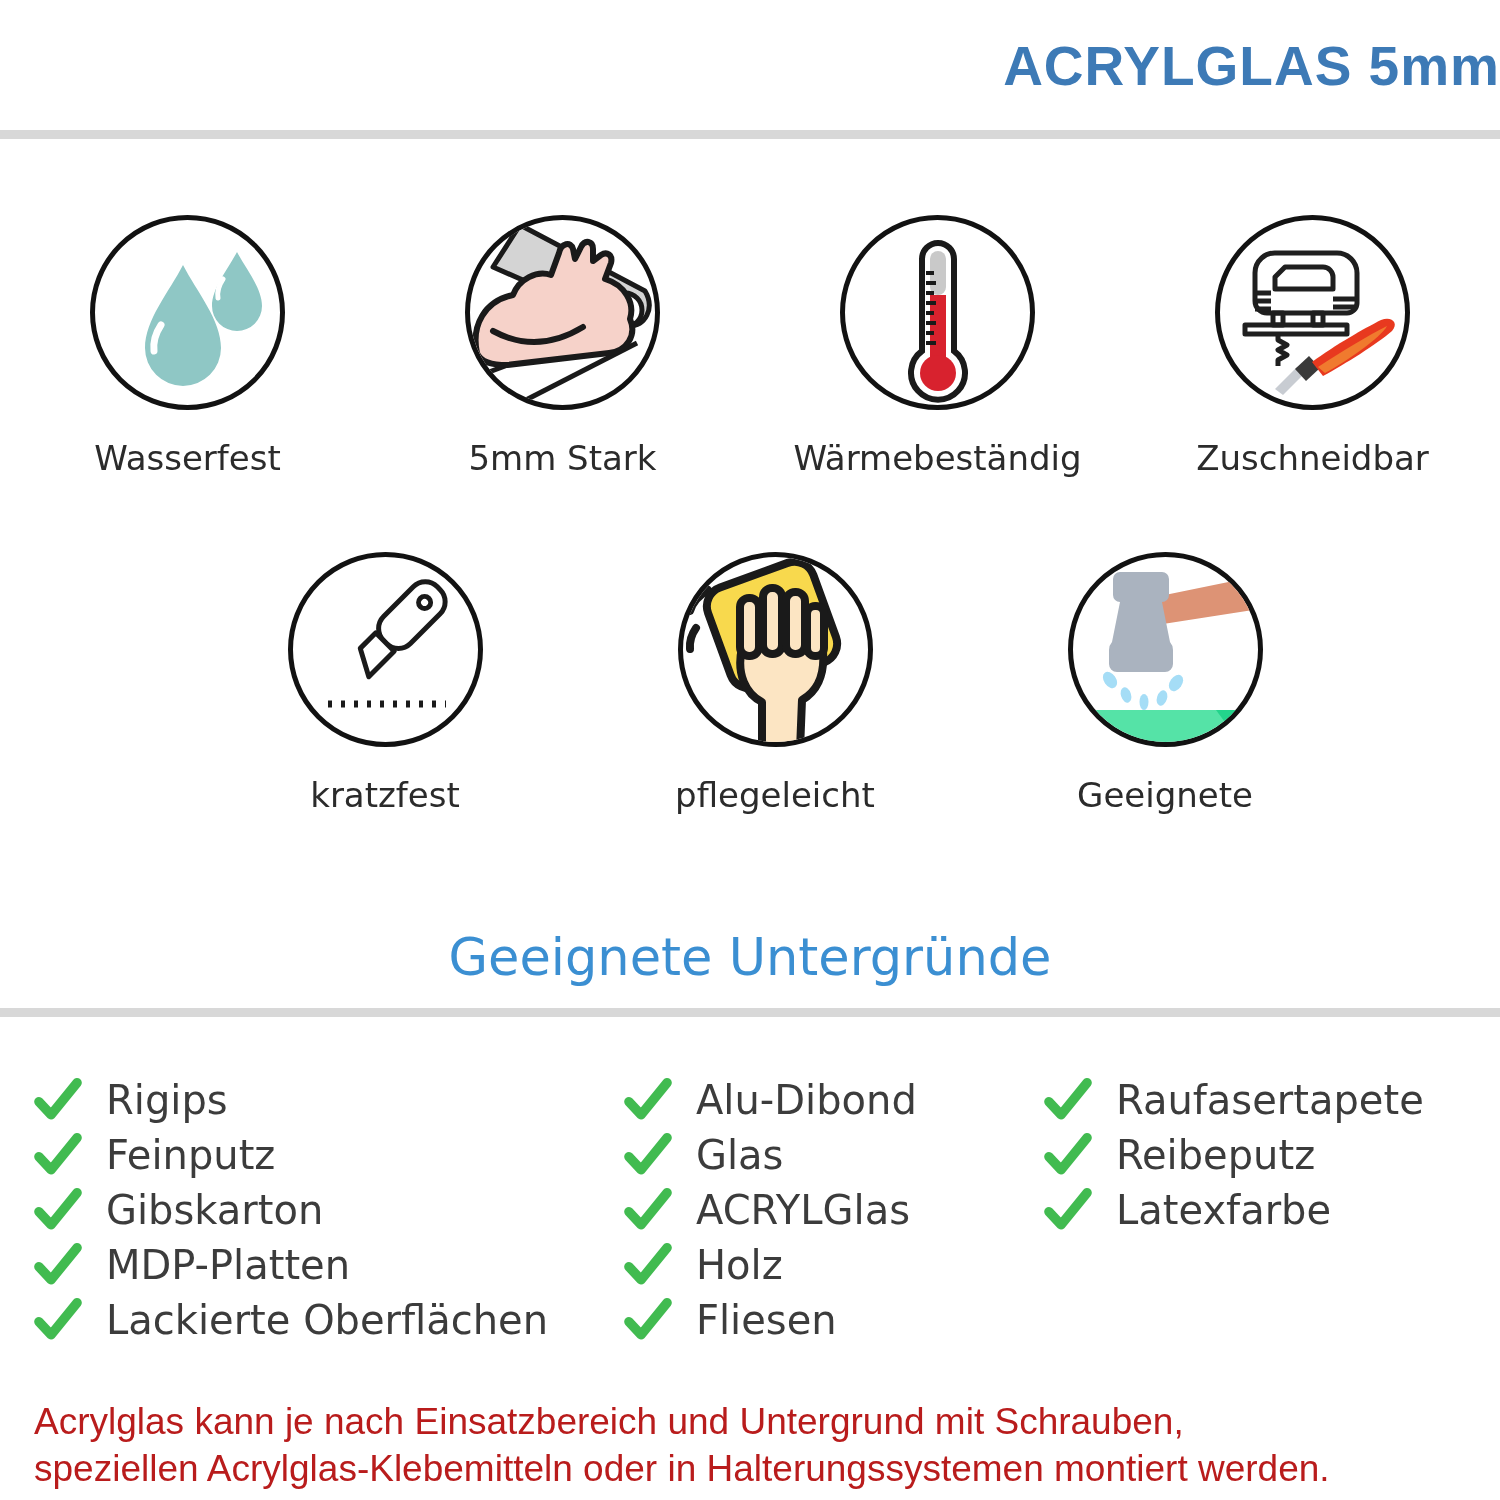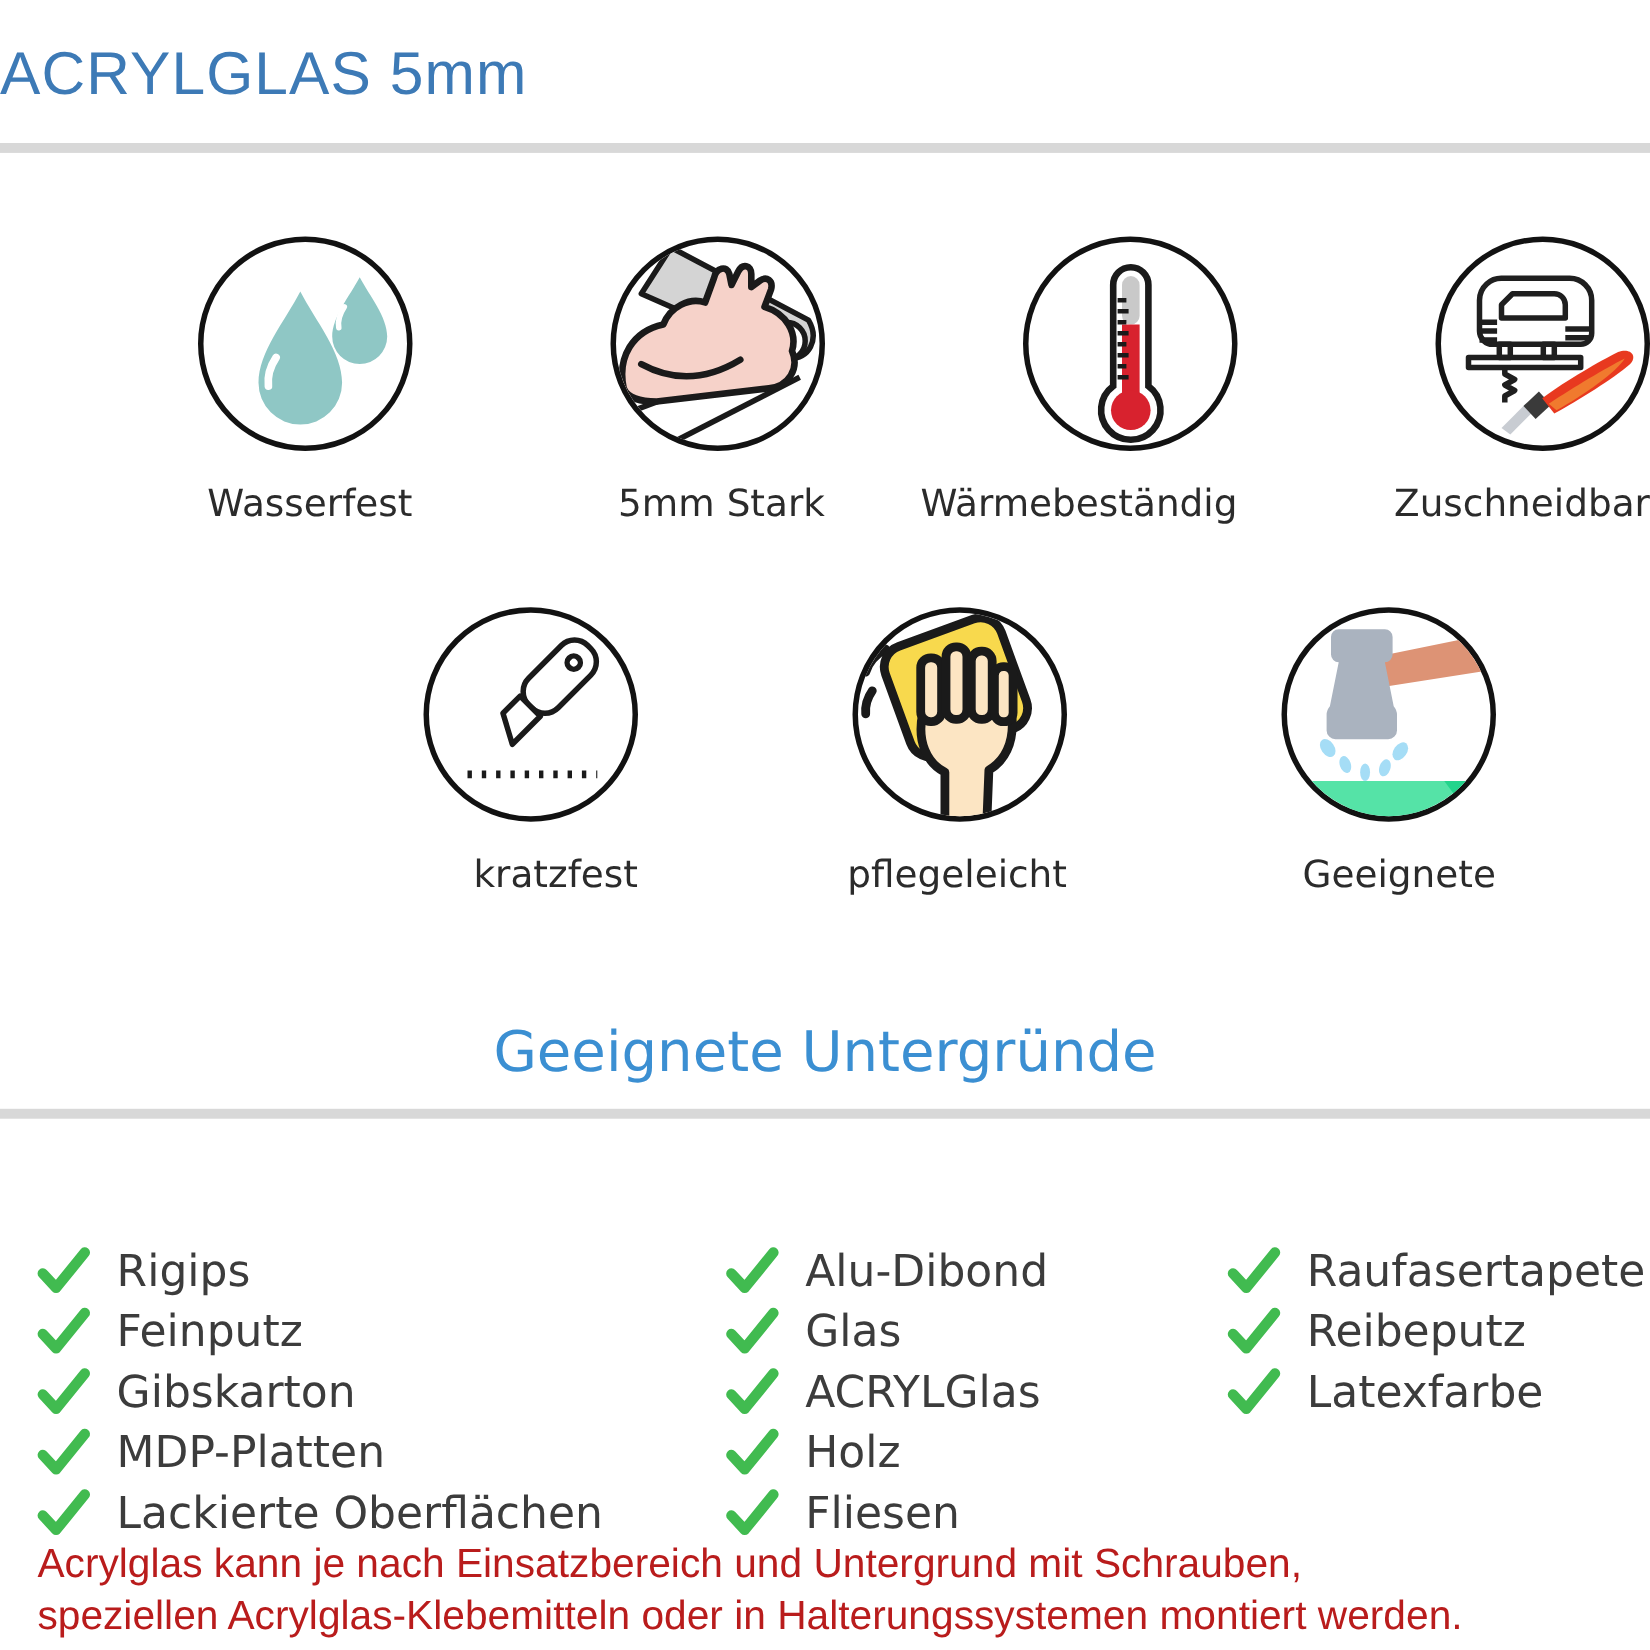--- a/index.html
+++ b/index.html
@@ -1,52 +1,52 @@
 <!DOCTYPE html>
 <html><head>
 <meta charset="utf-8">
 <style>
   html,body{margin:0;padding:0;}
   body{
     width:1500px;height:1500px;position:relative;overflow:hidden;
     background:#ffffff;font-family:"DejaVu Sans", sans-serif;
   }
   .page-title{
-    position:absolute;top:34px;left:0;width:100%;text-align:left;
-    font-family:"Liberation Sans", sans-serif;font-size:55px;font-weight:400;
+    position:absolute;top:34px;left:0;width:100%;text-align:right;
+    font-family:"Liberation Sans", sans-serif;font-size:55px;font-weight:700;
     color:#3d7ab6;letter-spacing:1px;
   }
   .divider{
     position:absolute;left:0;width:100%;height:9px;background:#d8d8d8;
   }
   .divider.one{top:130px;}
   .divider.two{top:1008px;}
 
   .features-row{position:absolute;display:grid;}
   .row-1{top:215px;left:0;width:100%;grid-template-columns:repeat(4,1fr);}
   .row-2{top:552px;left:calc(50% + 25px);transform:translateX(-50%);
          width:1170px;grid-template-columns:repeat(3,1fr);}
-  .feature{display:flex;flex-direction:column;align-items:flex-end;}
+  .feature{display:flex;flex-direction:column;align-items:center;}
   .icon-circle{
     width:195px;height:195px;border:5px solid #121212;border-radius:50%;
     overflow:hidden;background:#fff;box-sizing:border-box;position:relative;
   }
   .icon-circle svg{position:absolute;top:-5px;left:-5px;width:195px;height:195px;}
   .feature-label{
     margin-top:28px;font-size:34px;color:#2b2b2b;text-align:center;white-space:nowrap;
   }
 
   .section-heading{
     position:absolute;top:928px;left:0;width:100%;text-align:center;
     font-size:51px;color:#3b8fd2;font-weight:400;
   }
 
   .checklist{
-    position:absolute;top:1128px;left:32px;right:20px;
-    display:grid;grid-template-columns:590px 420px 1fr;gap:36px;
+    position:absolute;top:1072px;left:32px;right:20px;
+    display:grid;grid-template-columns:590px 420px 1fr;
   }
   .check-col{display:flex;flex-direction:column;}
   .check-item{height:55px;display:flex;align-items:center;gap:22px;}
   .check-mark{width:52px;height:52px;flex:0 0 52px;display:inline-block;}
   .check-text{font-size:40px;color:#3c3c3c;white-space:nowrap;}
 
   .footer{
     position:absolute;top:1398px;left:34px;right:10px;
     font-family:"Liberation Sans", sans-serif;
     font-size:37px;line-height:47px;color:#b91c1c;

